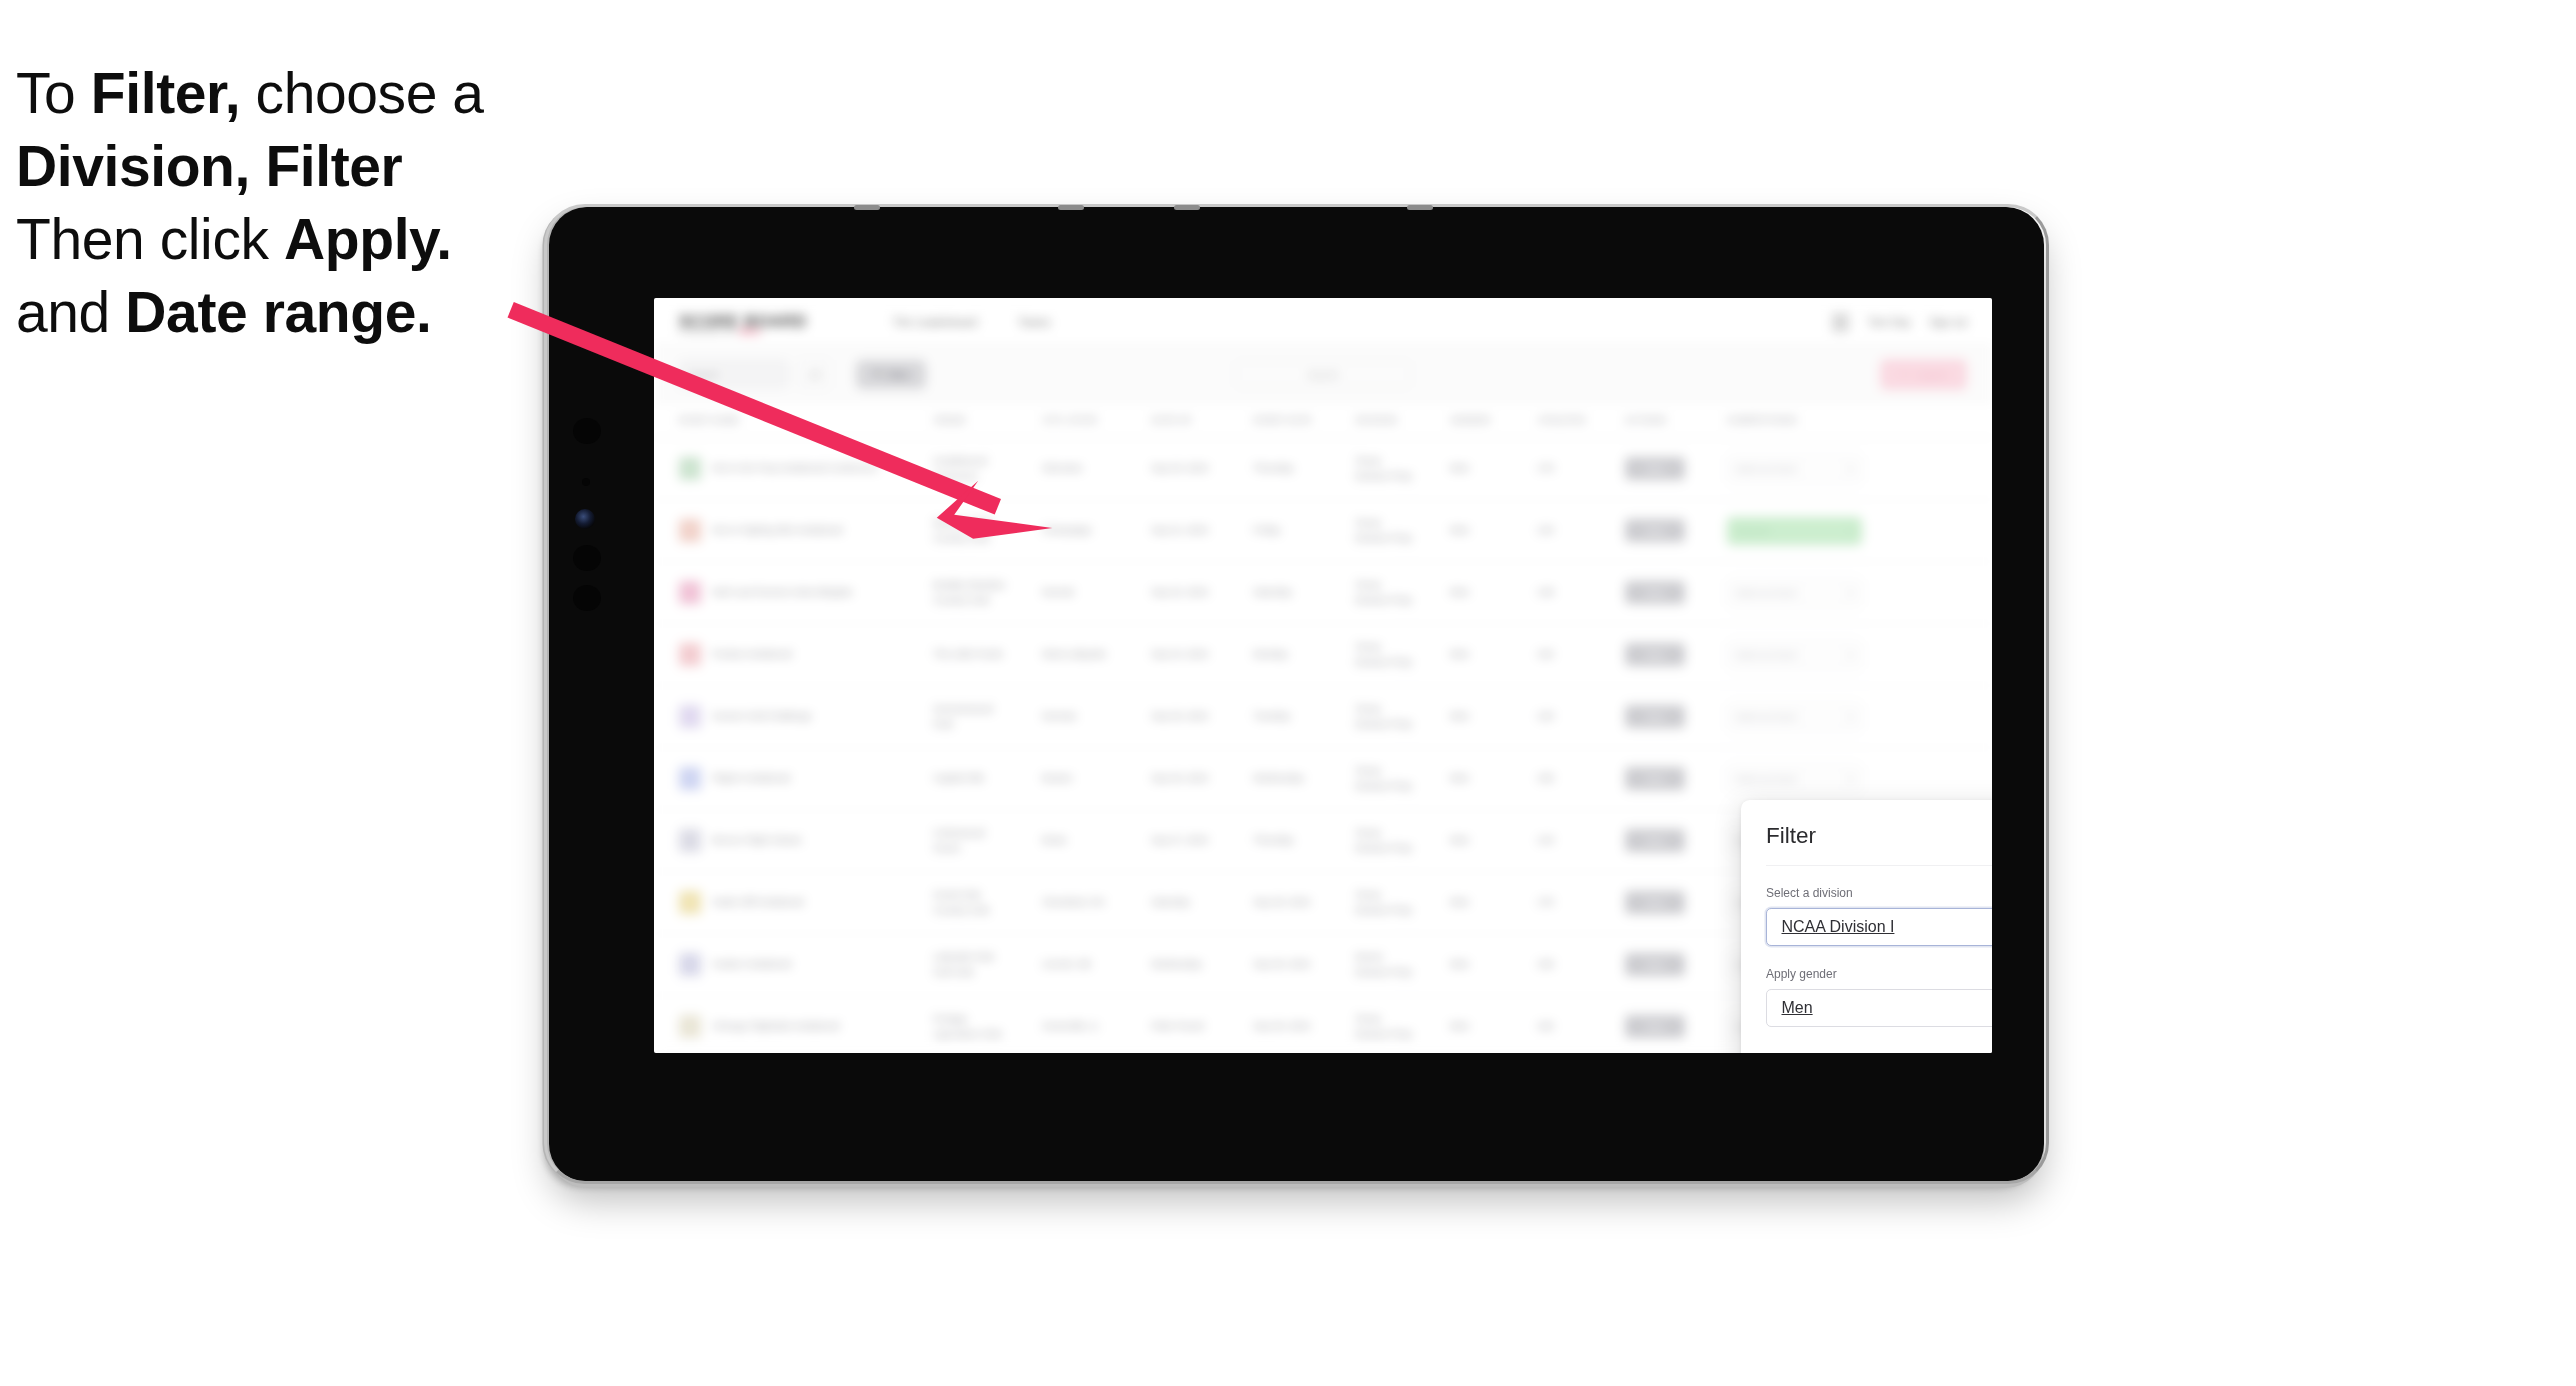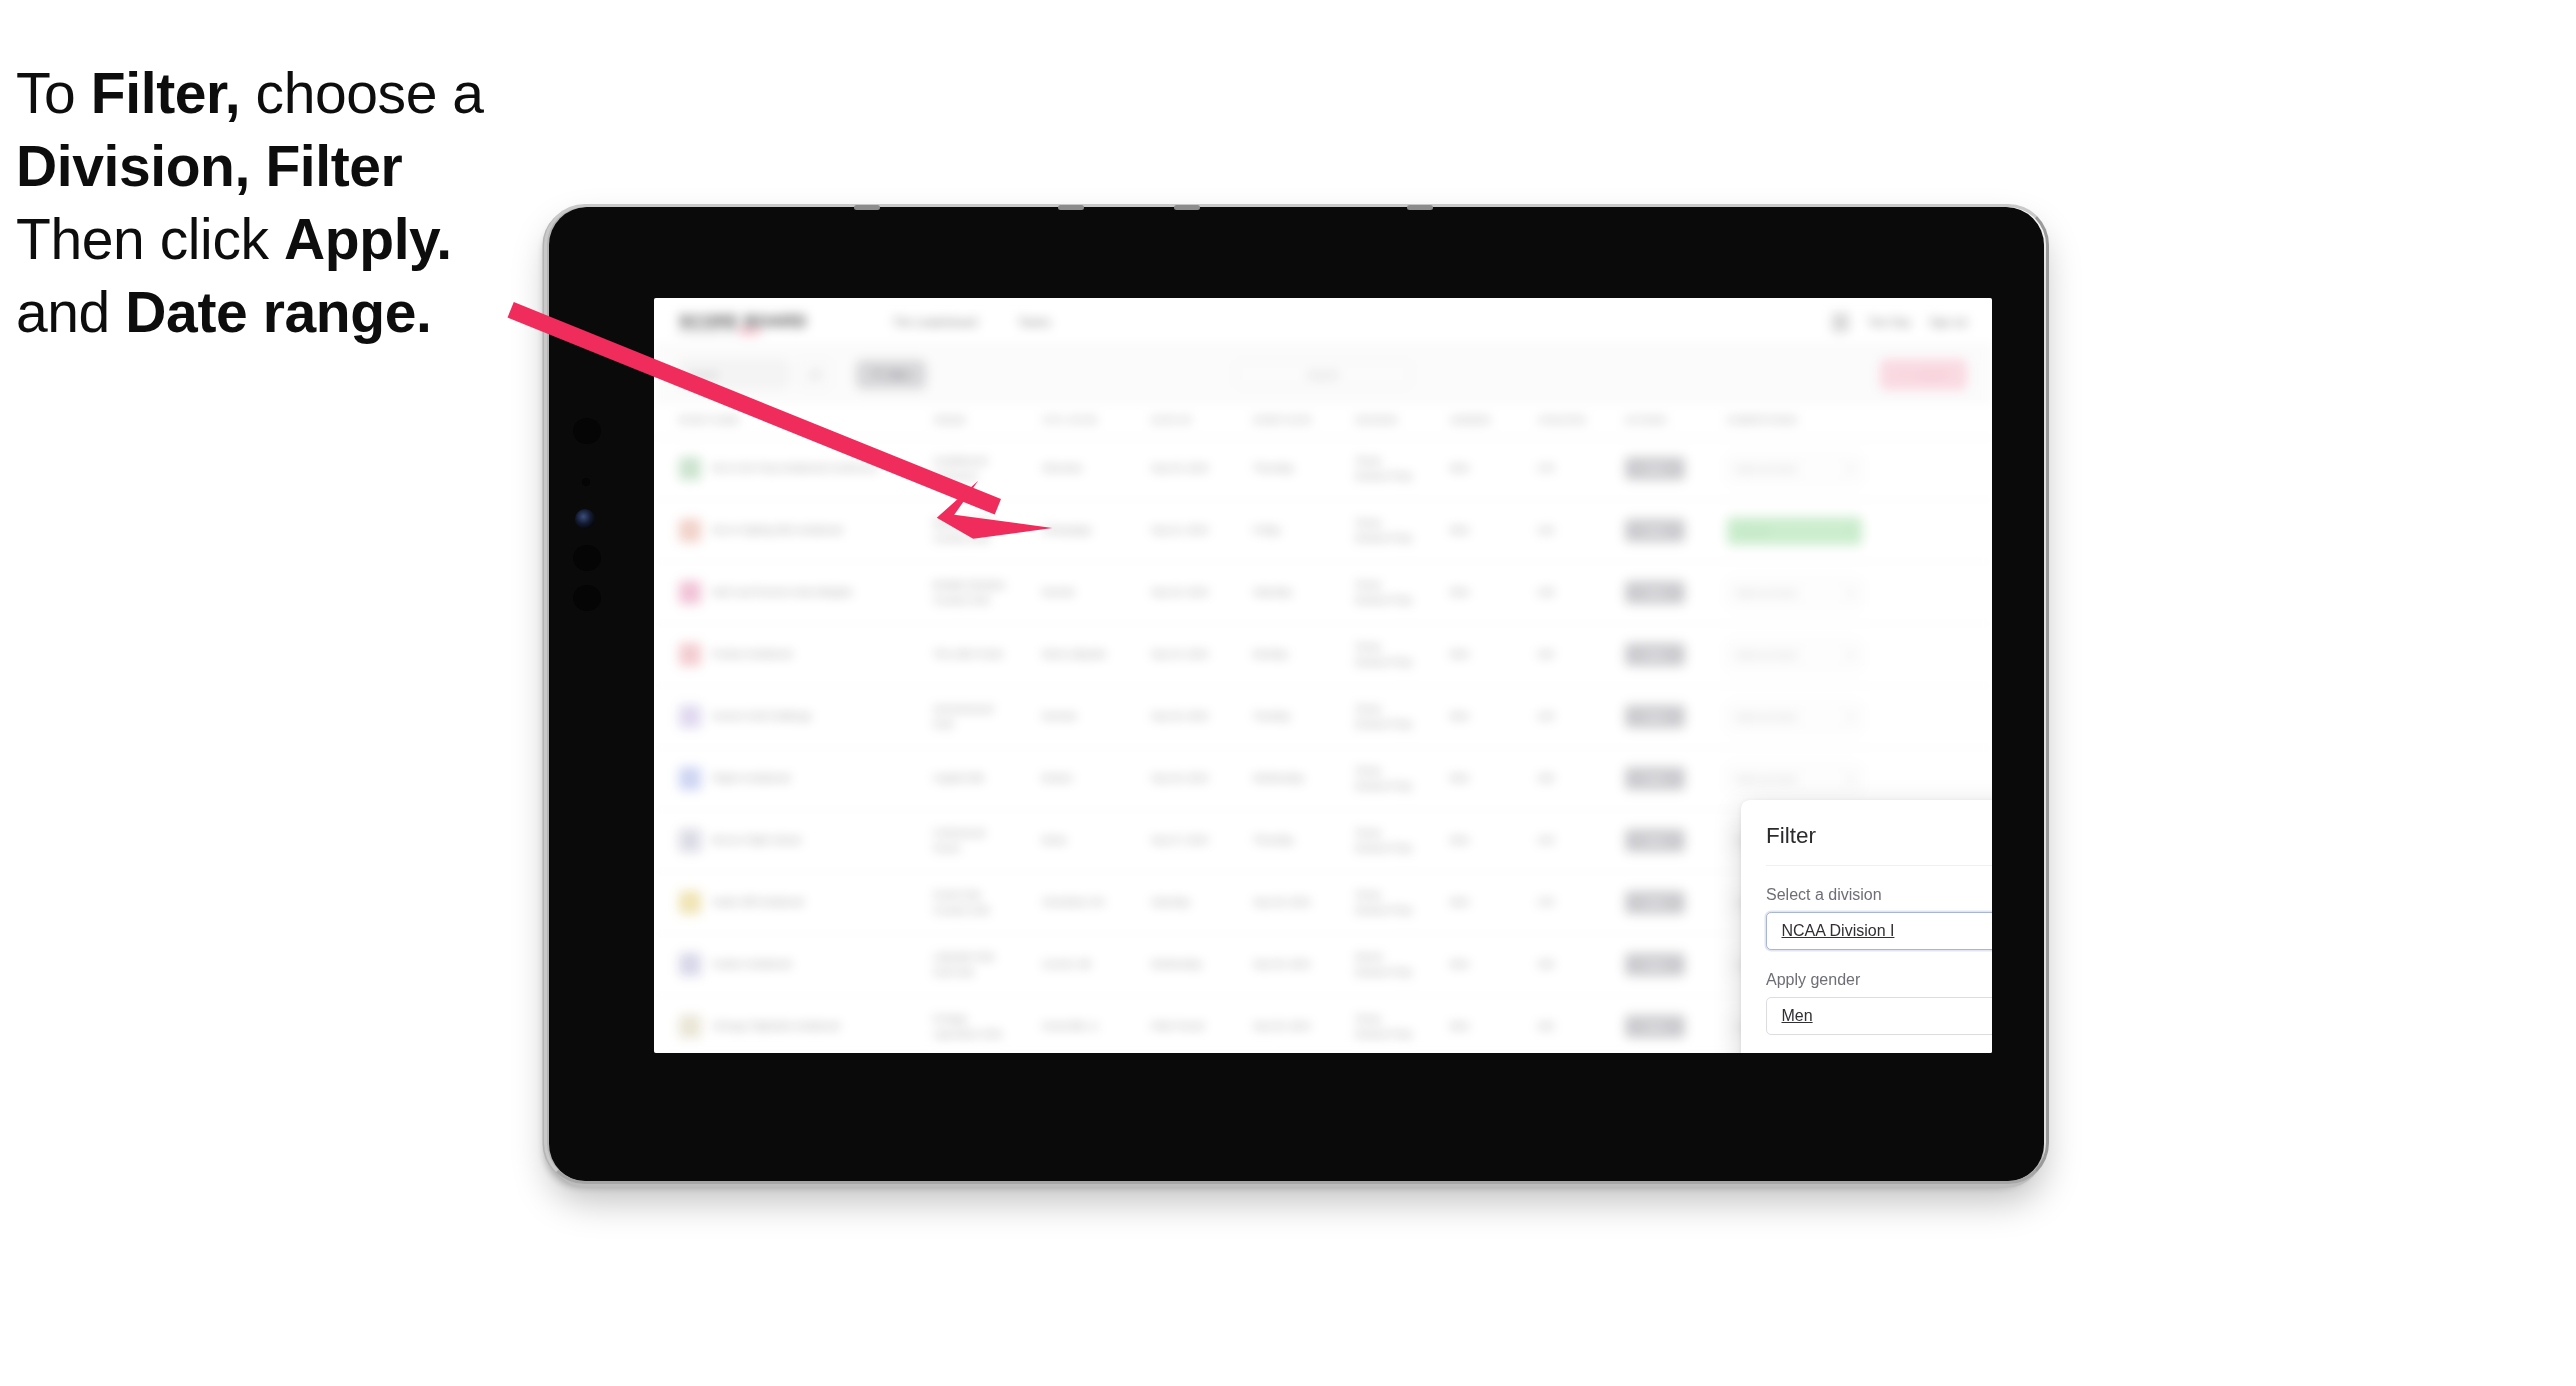--- a/index.html
+++ b/index.html
@@ -276,21 +276,21 @@
   .modal-title {
     font-size: 22.5px;
     color: #2b2b2e;
     font-weight: 400;
     padding-bottom: 16px;
     border-bottom: 0.7px solid #f0f0f2;
   }
 
   .field-label {
     margin-top: 20.4px;
-    font-size: 16px;
+    font-size: 12px;
     color: #6e6e76;
     font-weight: 400;
   }
   .select-field {
     margin-top: 8px;
     height: 38px;
     border: 0.7px solid #dcdce2;
     border-radius: 5.1px;
     background: #ffffff;
     display: flex;

